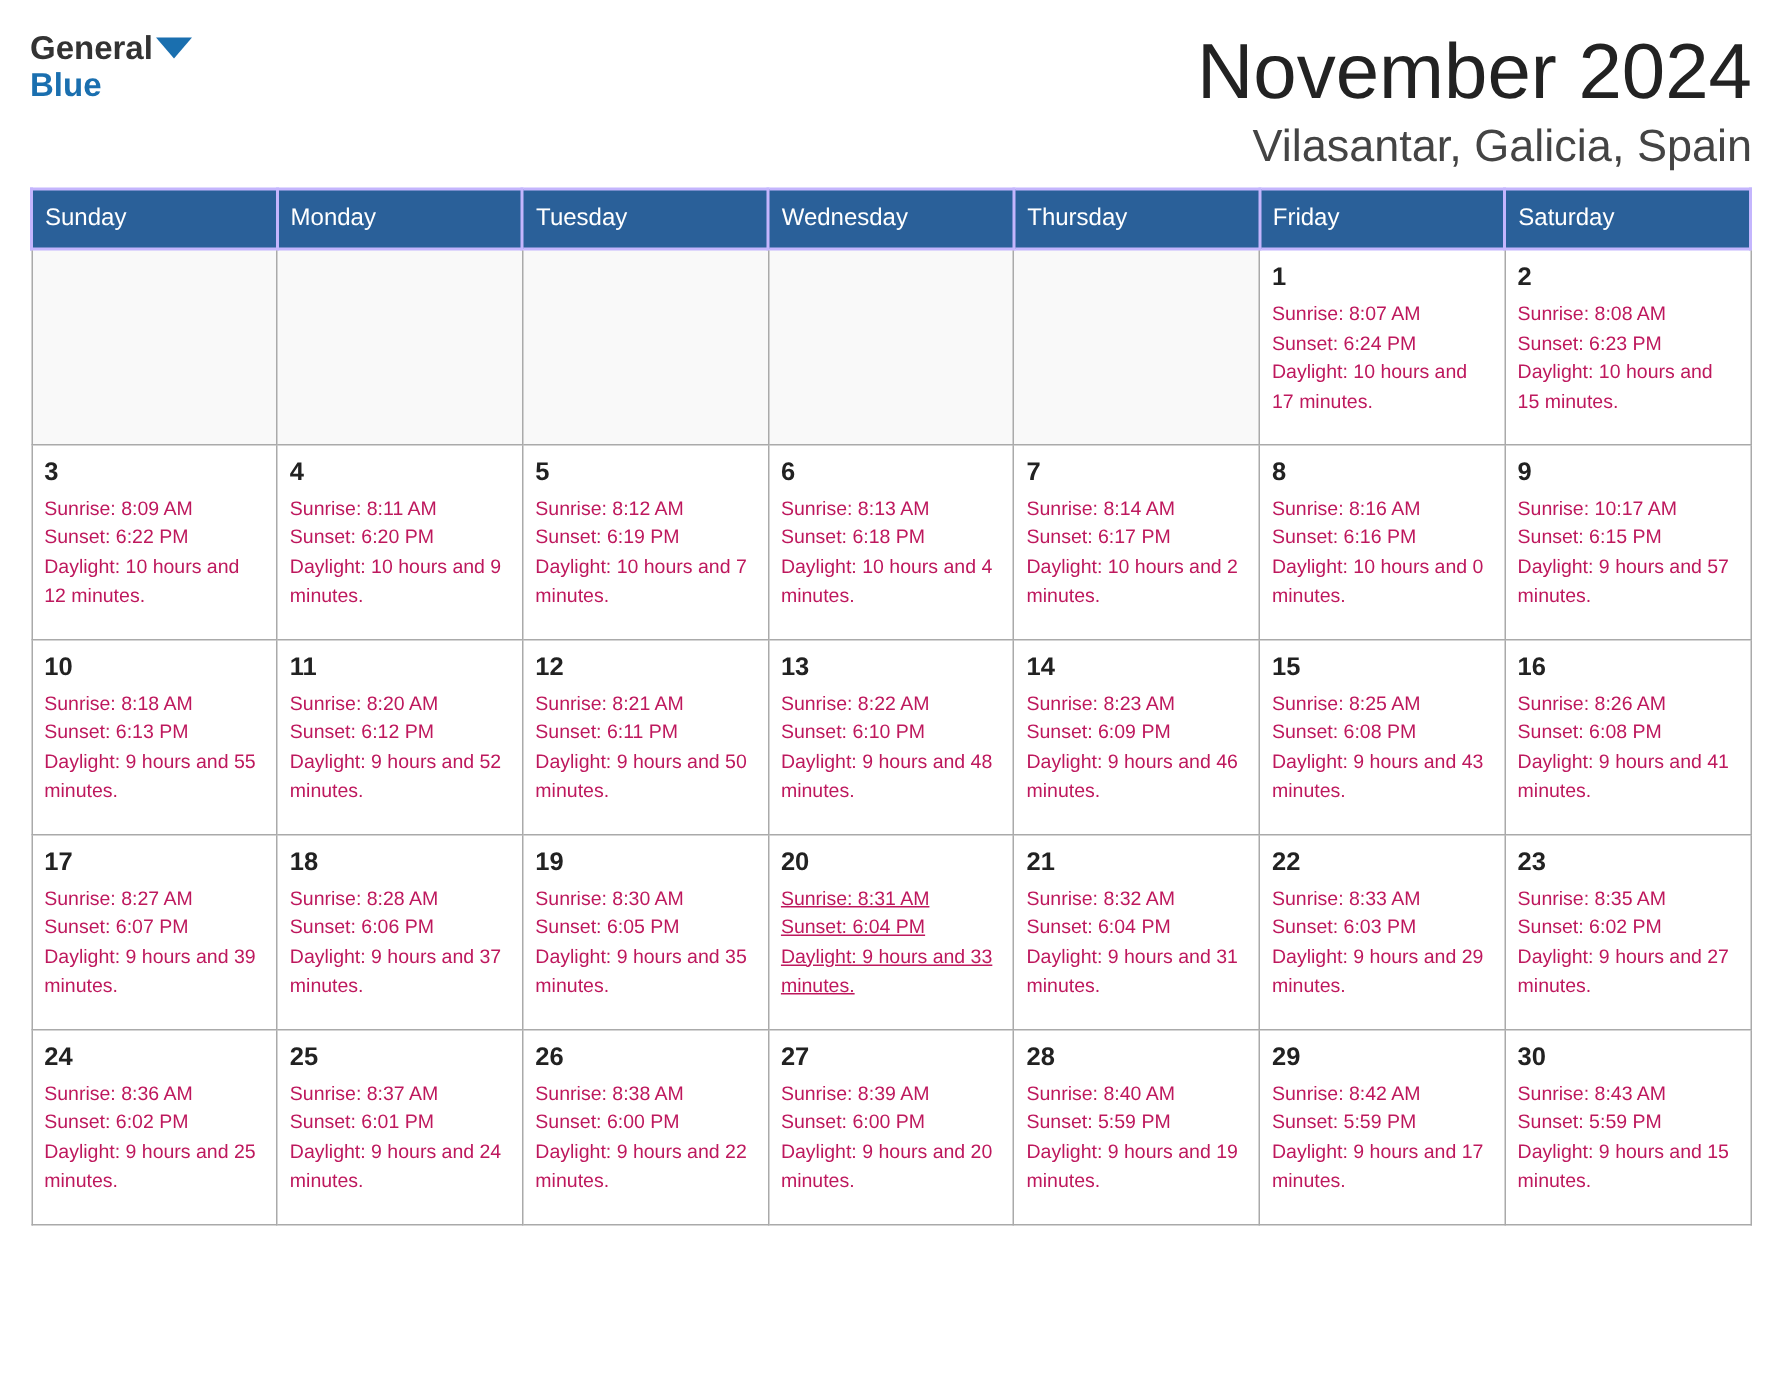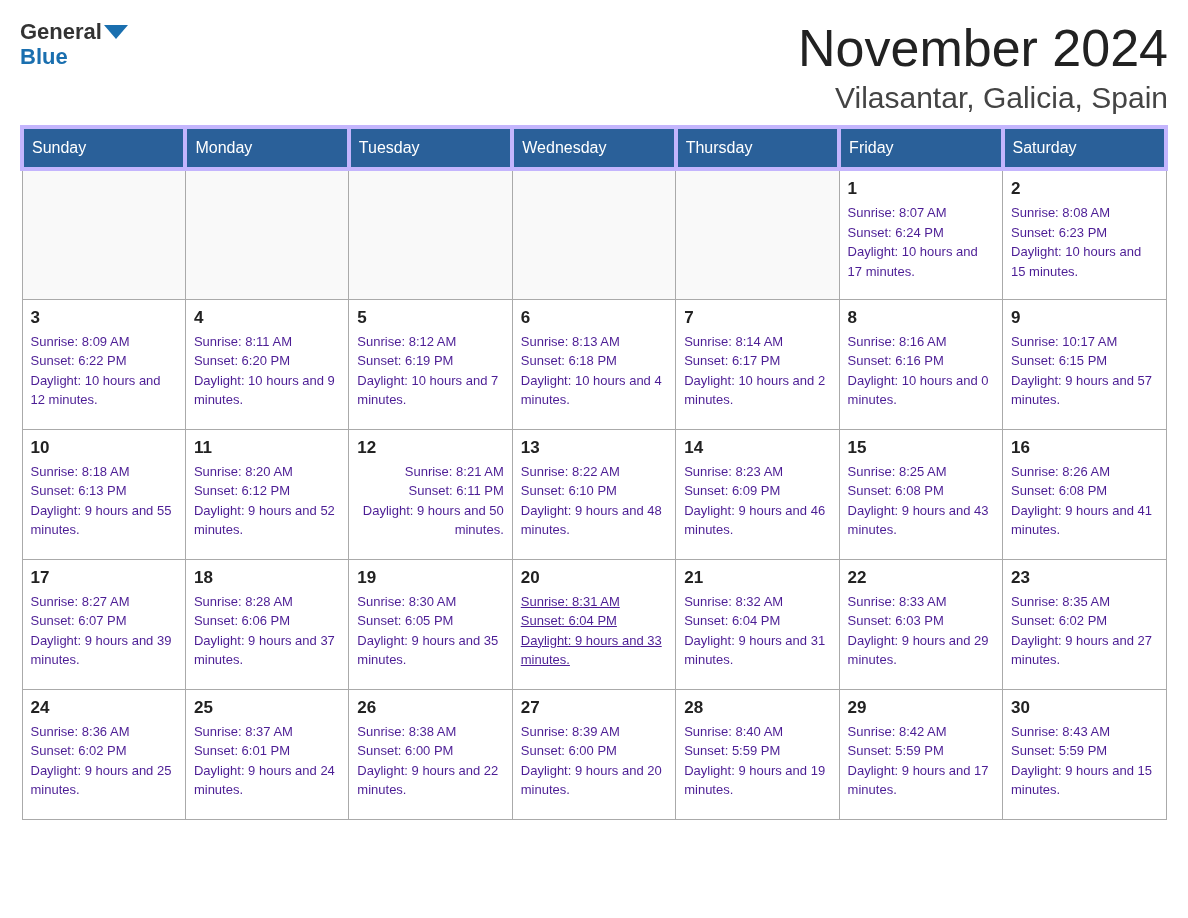--- a/index.html
+++ b/index.html
@@ -65,39 +65,39 @@
       border-collapse: collapse;
       margin-top: 10px;
     }
     .calendar th {
       background-color: #2a6099;
       color: #fff;
       padding: 10px 8px;
       font-size: 16px;
       font-weight: normal;
       text-align: left;
-      border: 4px solid #c4b5fd;
+      border: 2px solid #c4b5fd;
     }
     .calendar td {
       border: 1px solid #aaa;
       vertical-align: top;
       padding: 8px;
       width: 14.28%;
       min-height: 120px;
     }
     .day-num {
       font-size: 17px;
       font-weight: bold;
       color: #222;
       display: block;
       margin-bottom: 4px;
     }
     .day-info {
       font-size: 13px;
-      color: #4c1d95;
+      color: #be185d;
       line-height: 1.5;
     }
     .empty-cell {
       background: #f9f9f9;
     }
     .calendar tr td {
       height: 130px;
     }
   </style>
 </head>
@@ -203,21 +203,21 @@
 Daylight: 9 hours and 55 minutes.</div>
         </td>
         <td>
           <span class="day-num">11</span>
           <div class="day-info" style="white-space: pre-line;">Sunrise: 8:20 AM
 Sunset: 6:12 PM
 Daylight: 9 hours and 52 minutes.</div>
         </td>
         <td>
           <span class="day-num">12</span>
-          <div class="day-info" style="white-space: pre-line; text-align: right;">Sunrise: 8:21 AM
+          <div class="day-info" style="white-space: pre-line;">Sunrise: 8:21 AM
 Sunset: 6:11 PM
 Daylight: 9 hours and 50 minutes.</div>
         </td>
         <td>
           <span class="day-num">13</span>
           <div class="day-info" style="white-space: pre-line;">Sunrise: 8:22 AM
 Sunset: 6:10 PM
 Daylight: 9 hours and 48 minutes.</div>
         </td>
         <td>

